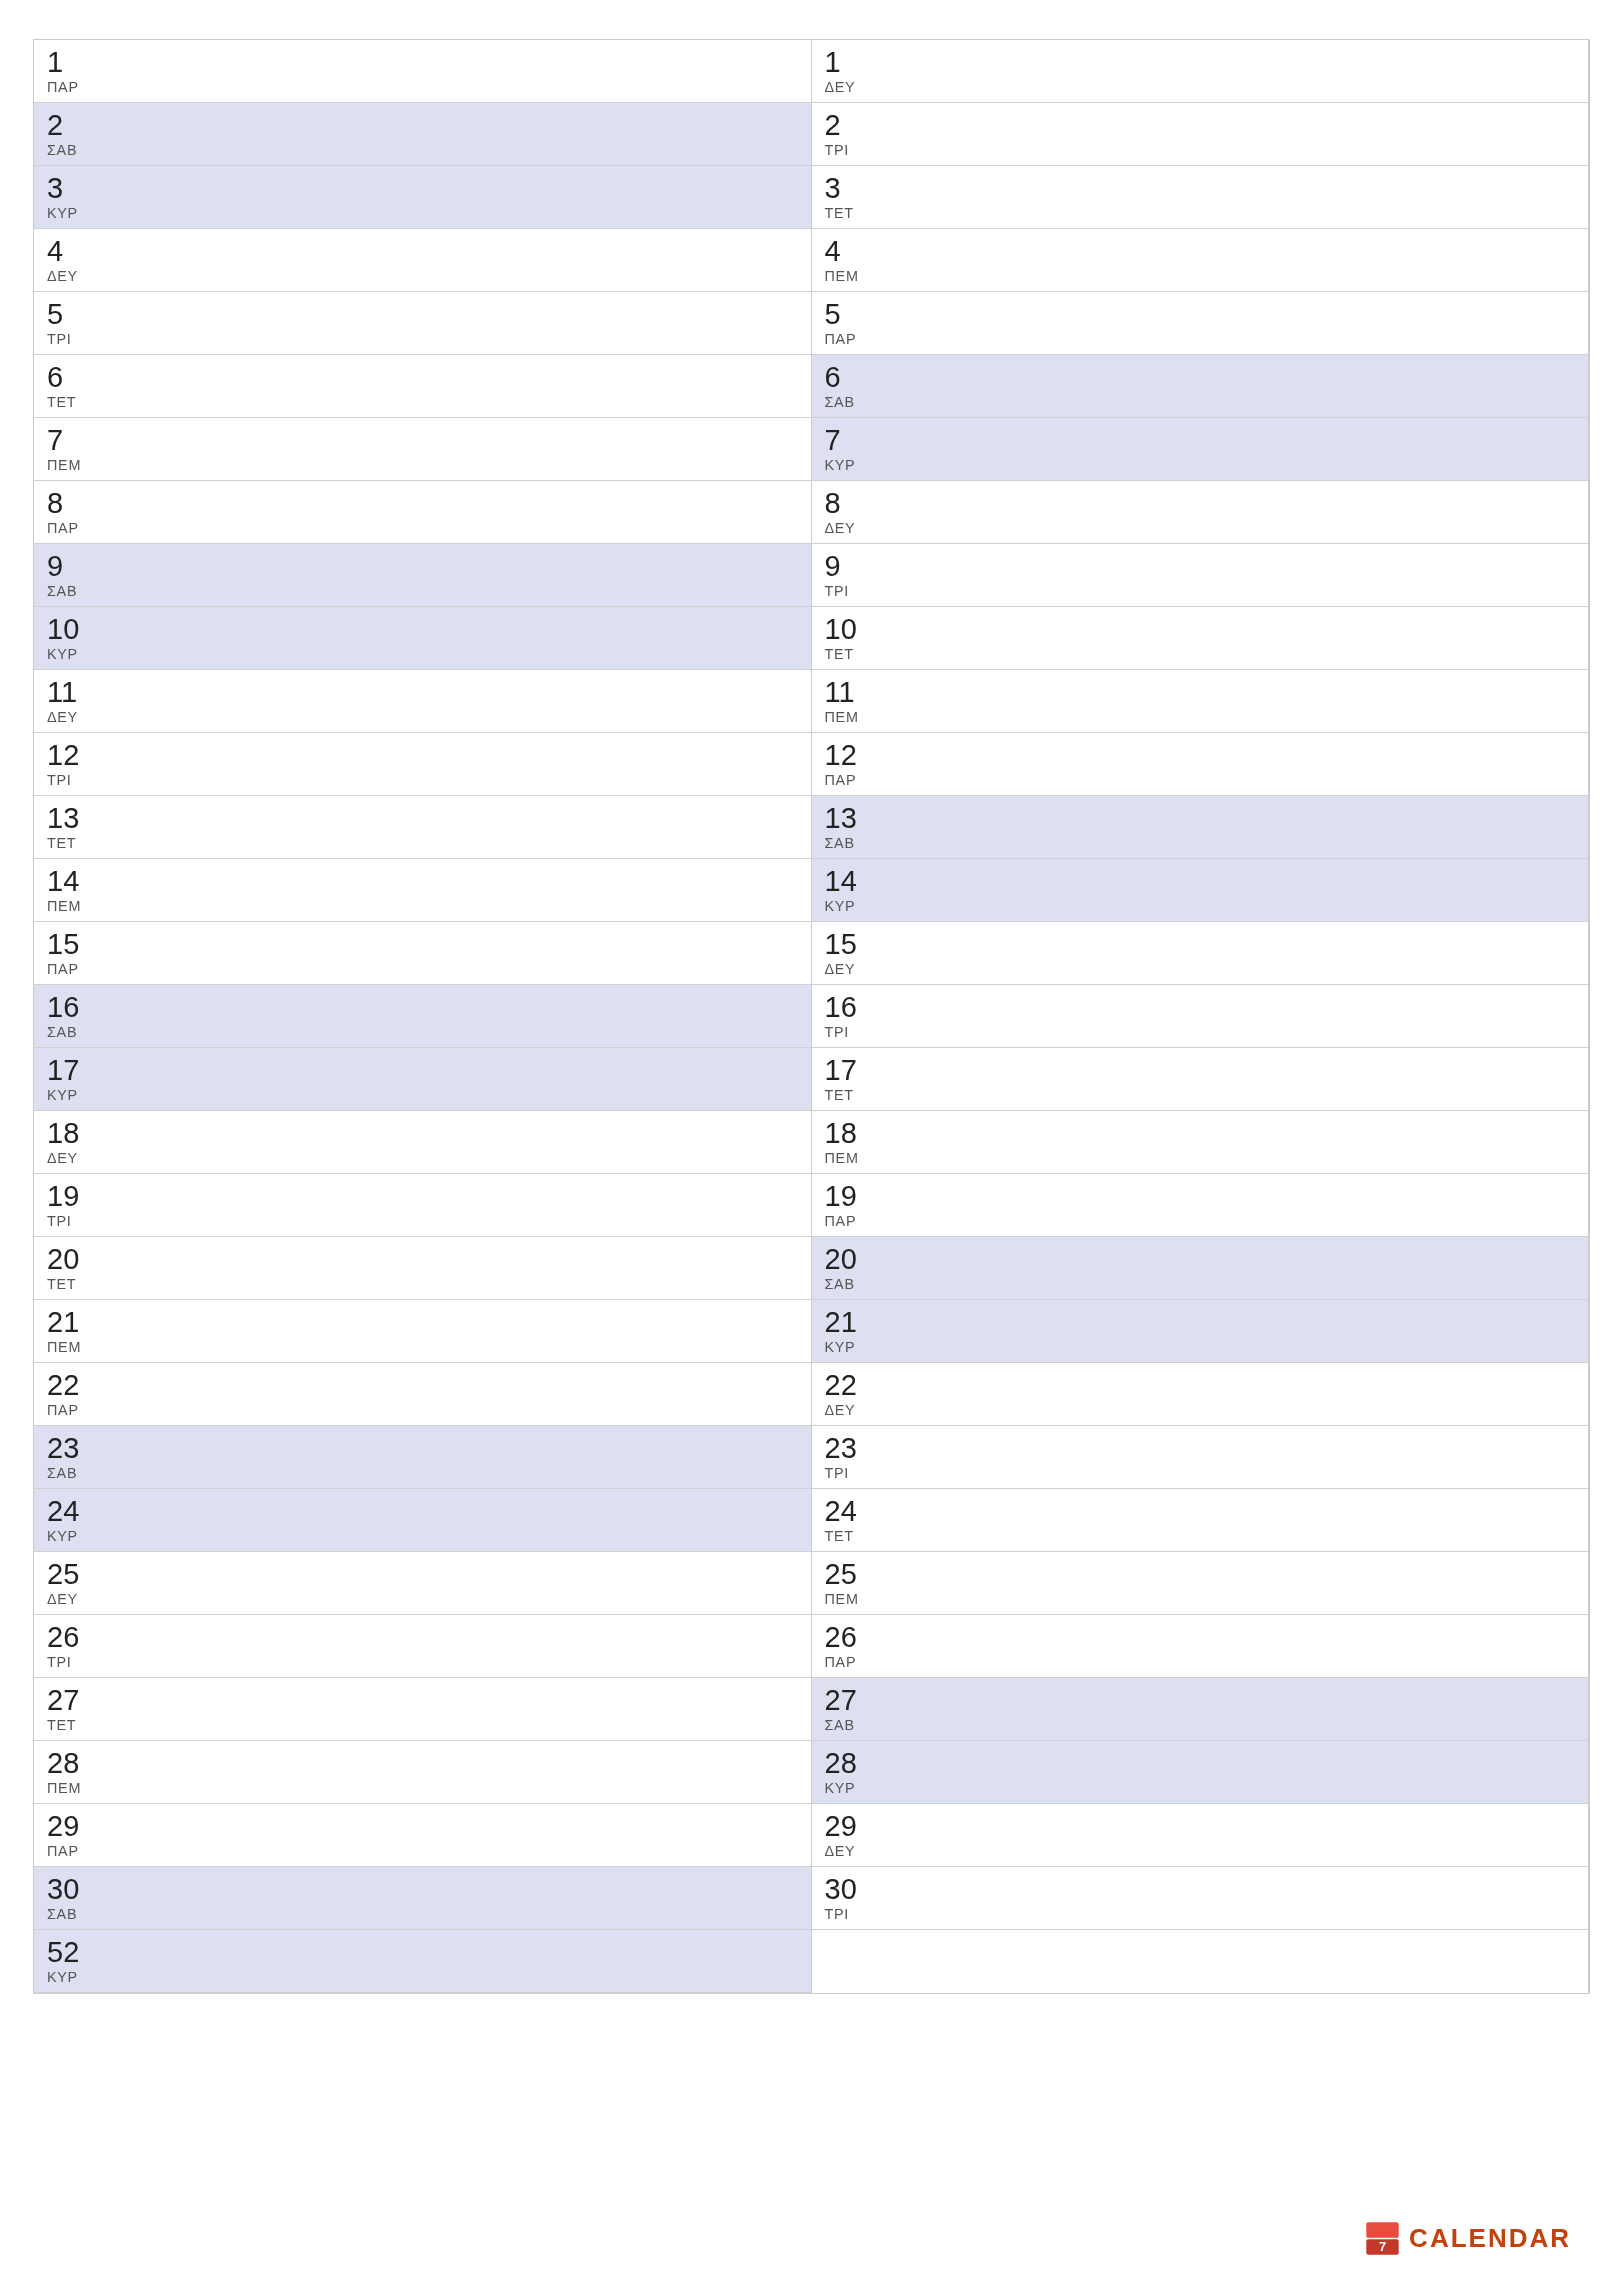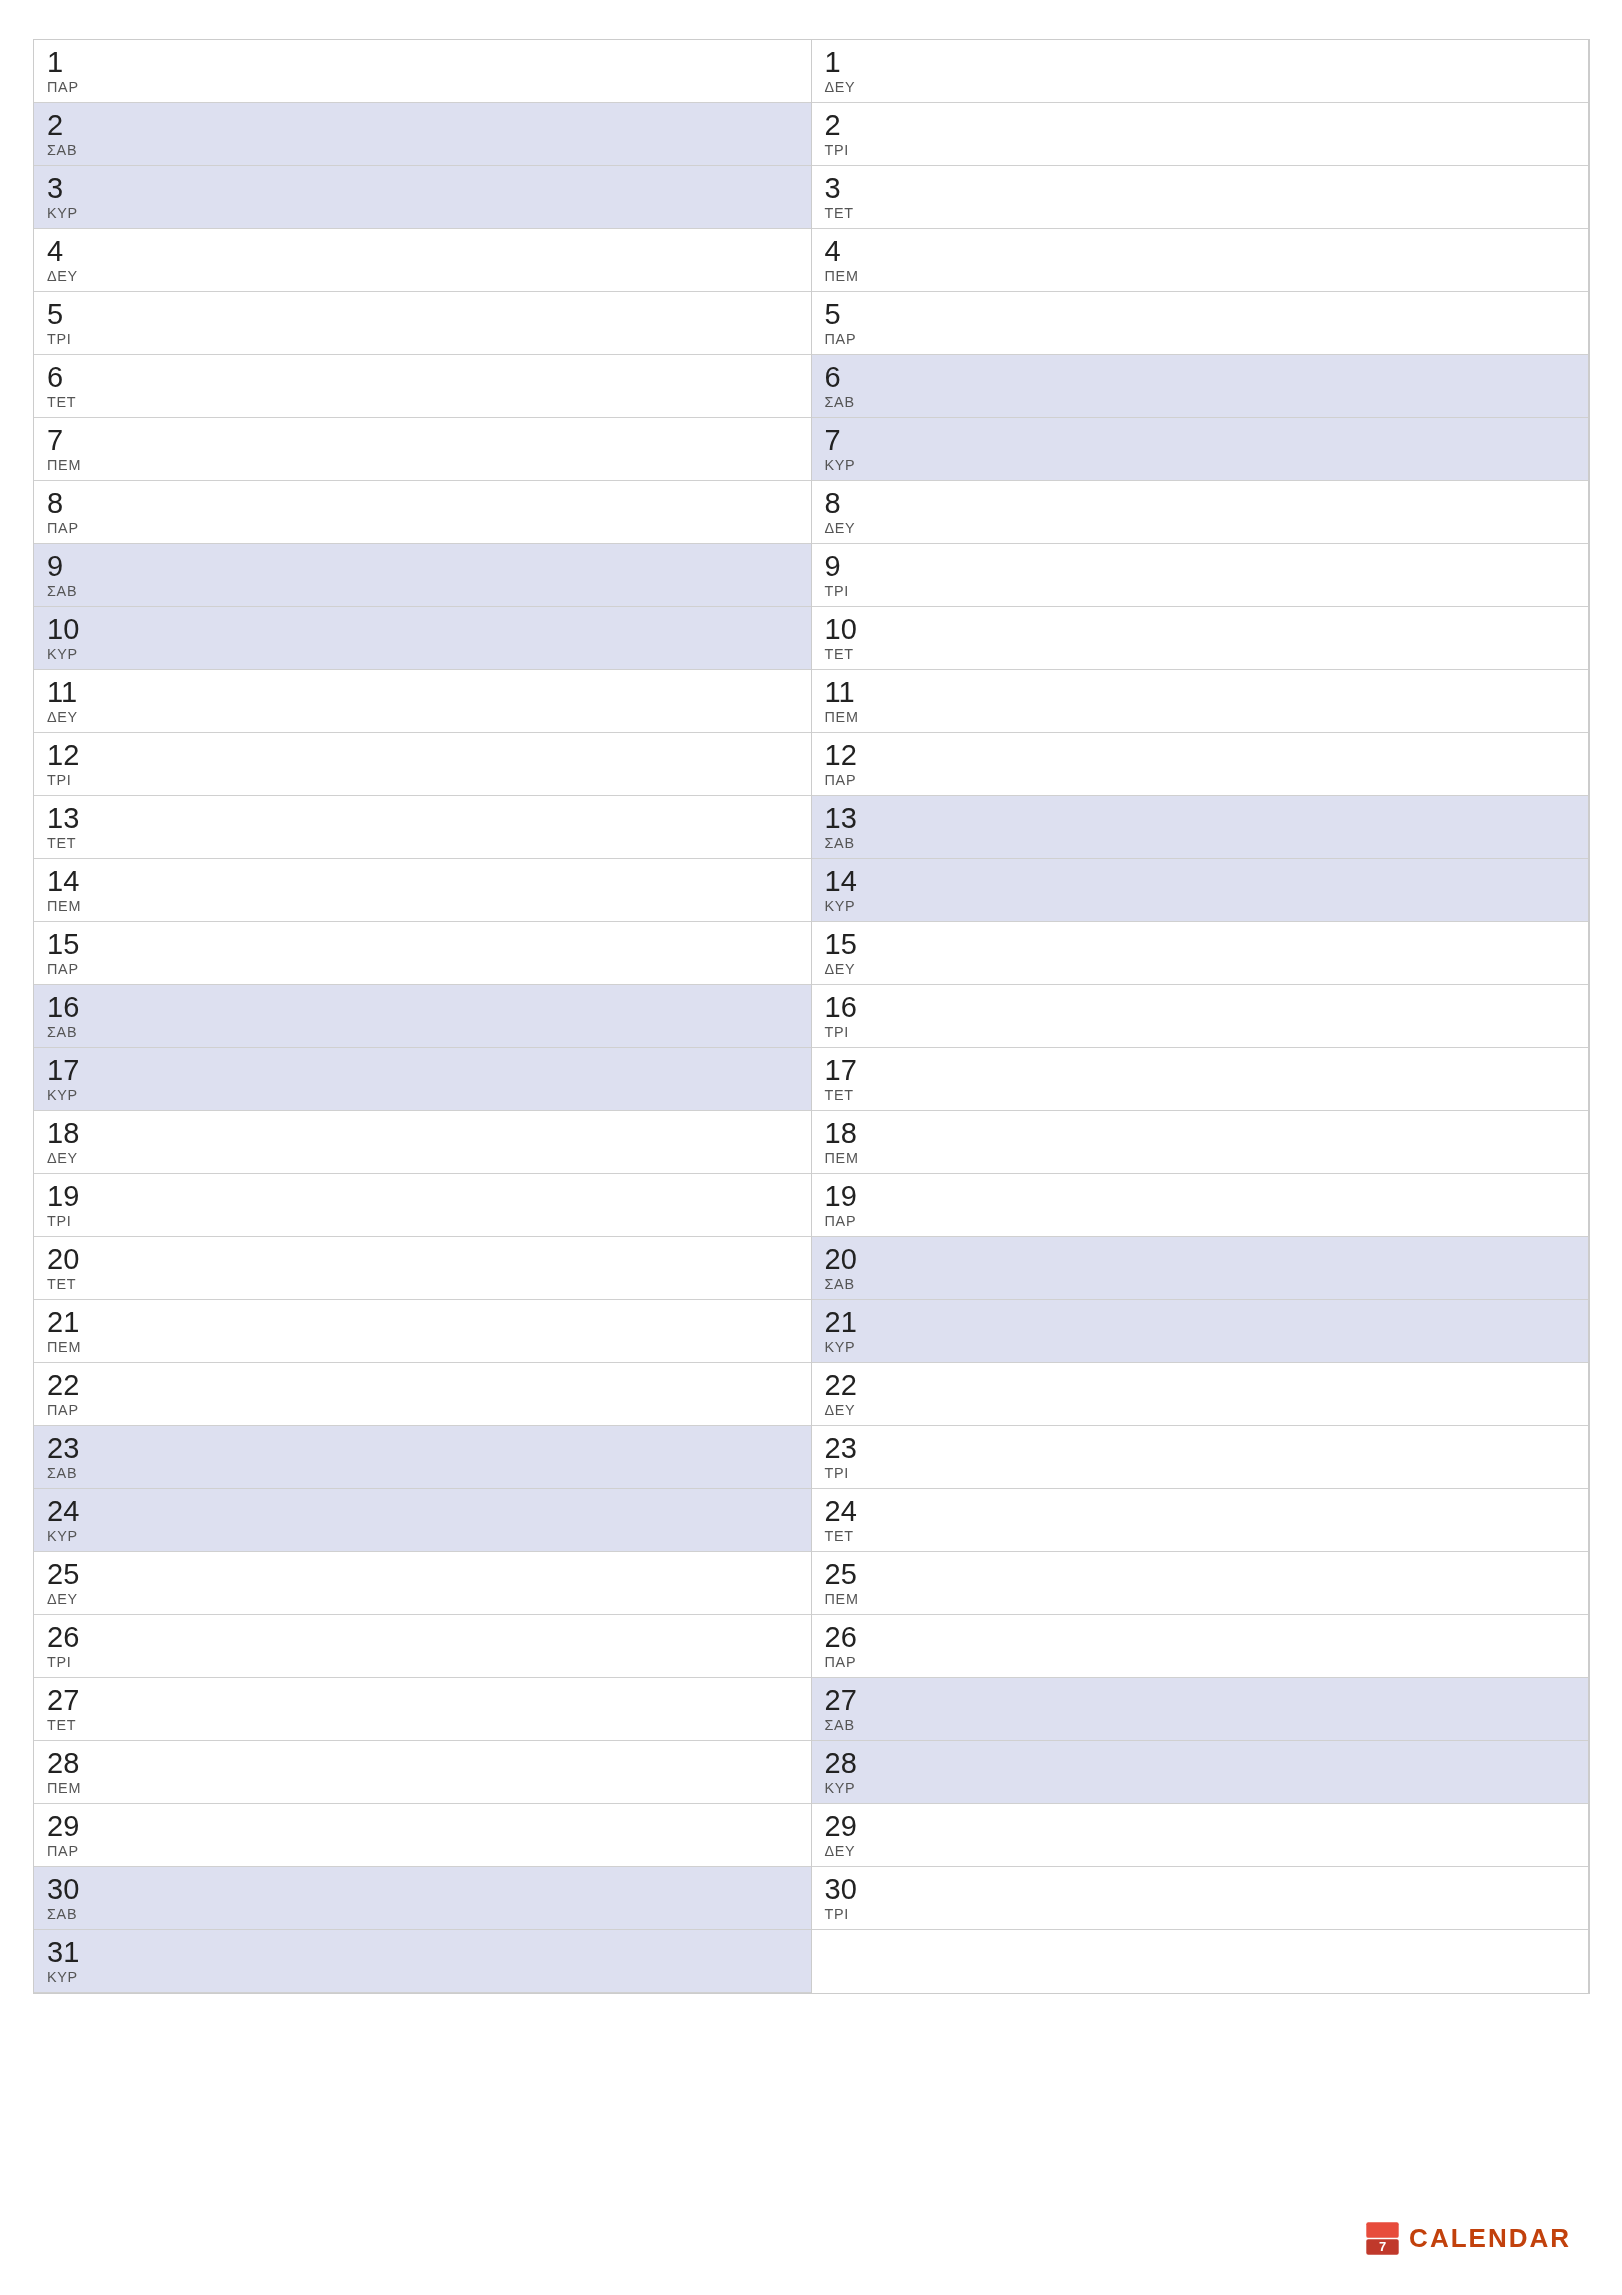--- a/index.html
+++ b/index.html
@@ -266,21 +266,21 @@
           </div>
         </div>
         <div class="day-row weekend" style="min-height: 63px;">
           <div class="day-cell">
             <div class="day-number">30</div>
             <div class="day-name">ΣΑΒ</div>
           </div>
         </div>
         <div class="day-row weekend">
           <div class="day-cell">
-            <div class="day-number">31</div>
+            <div class="day-number">52</div>
             <div class="day-name">ΚΥΡ</div>
           </div>
         </div>
       </div>
     <div class="days-column" id="june-days">
         <div class="day-row weekday" style="min-height: 63px;">
           <div class="day-cell">
             <div class="day-number">1</div>
             <div class="day-name">ΔΕΥ</div>
           </div>

